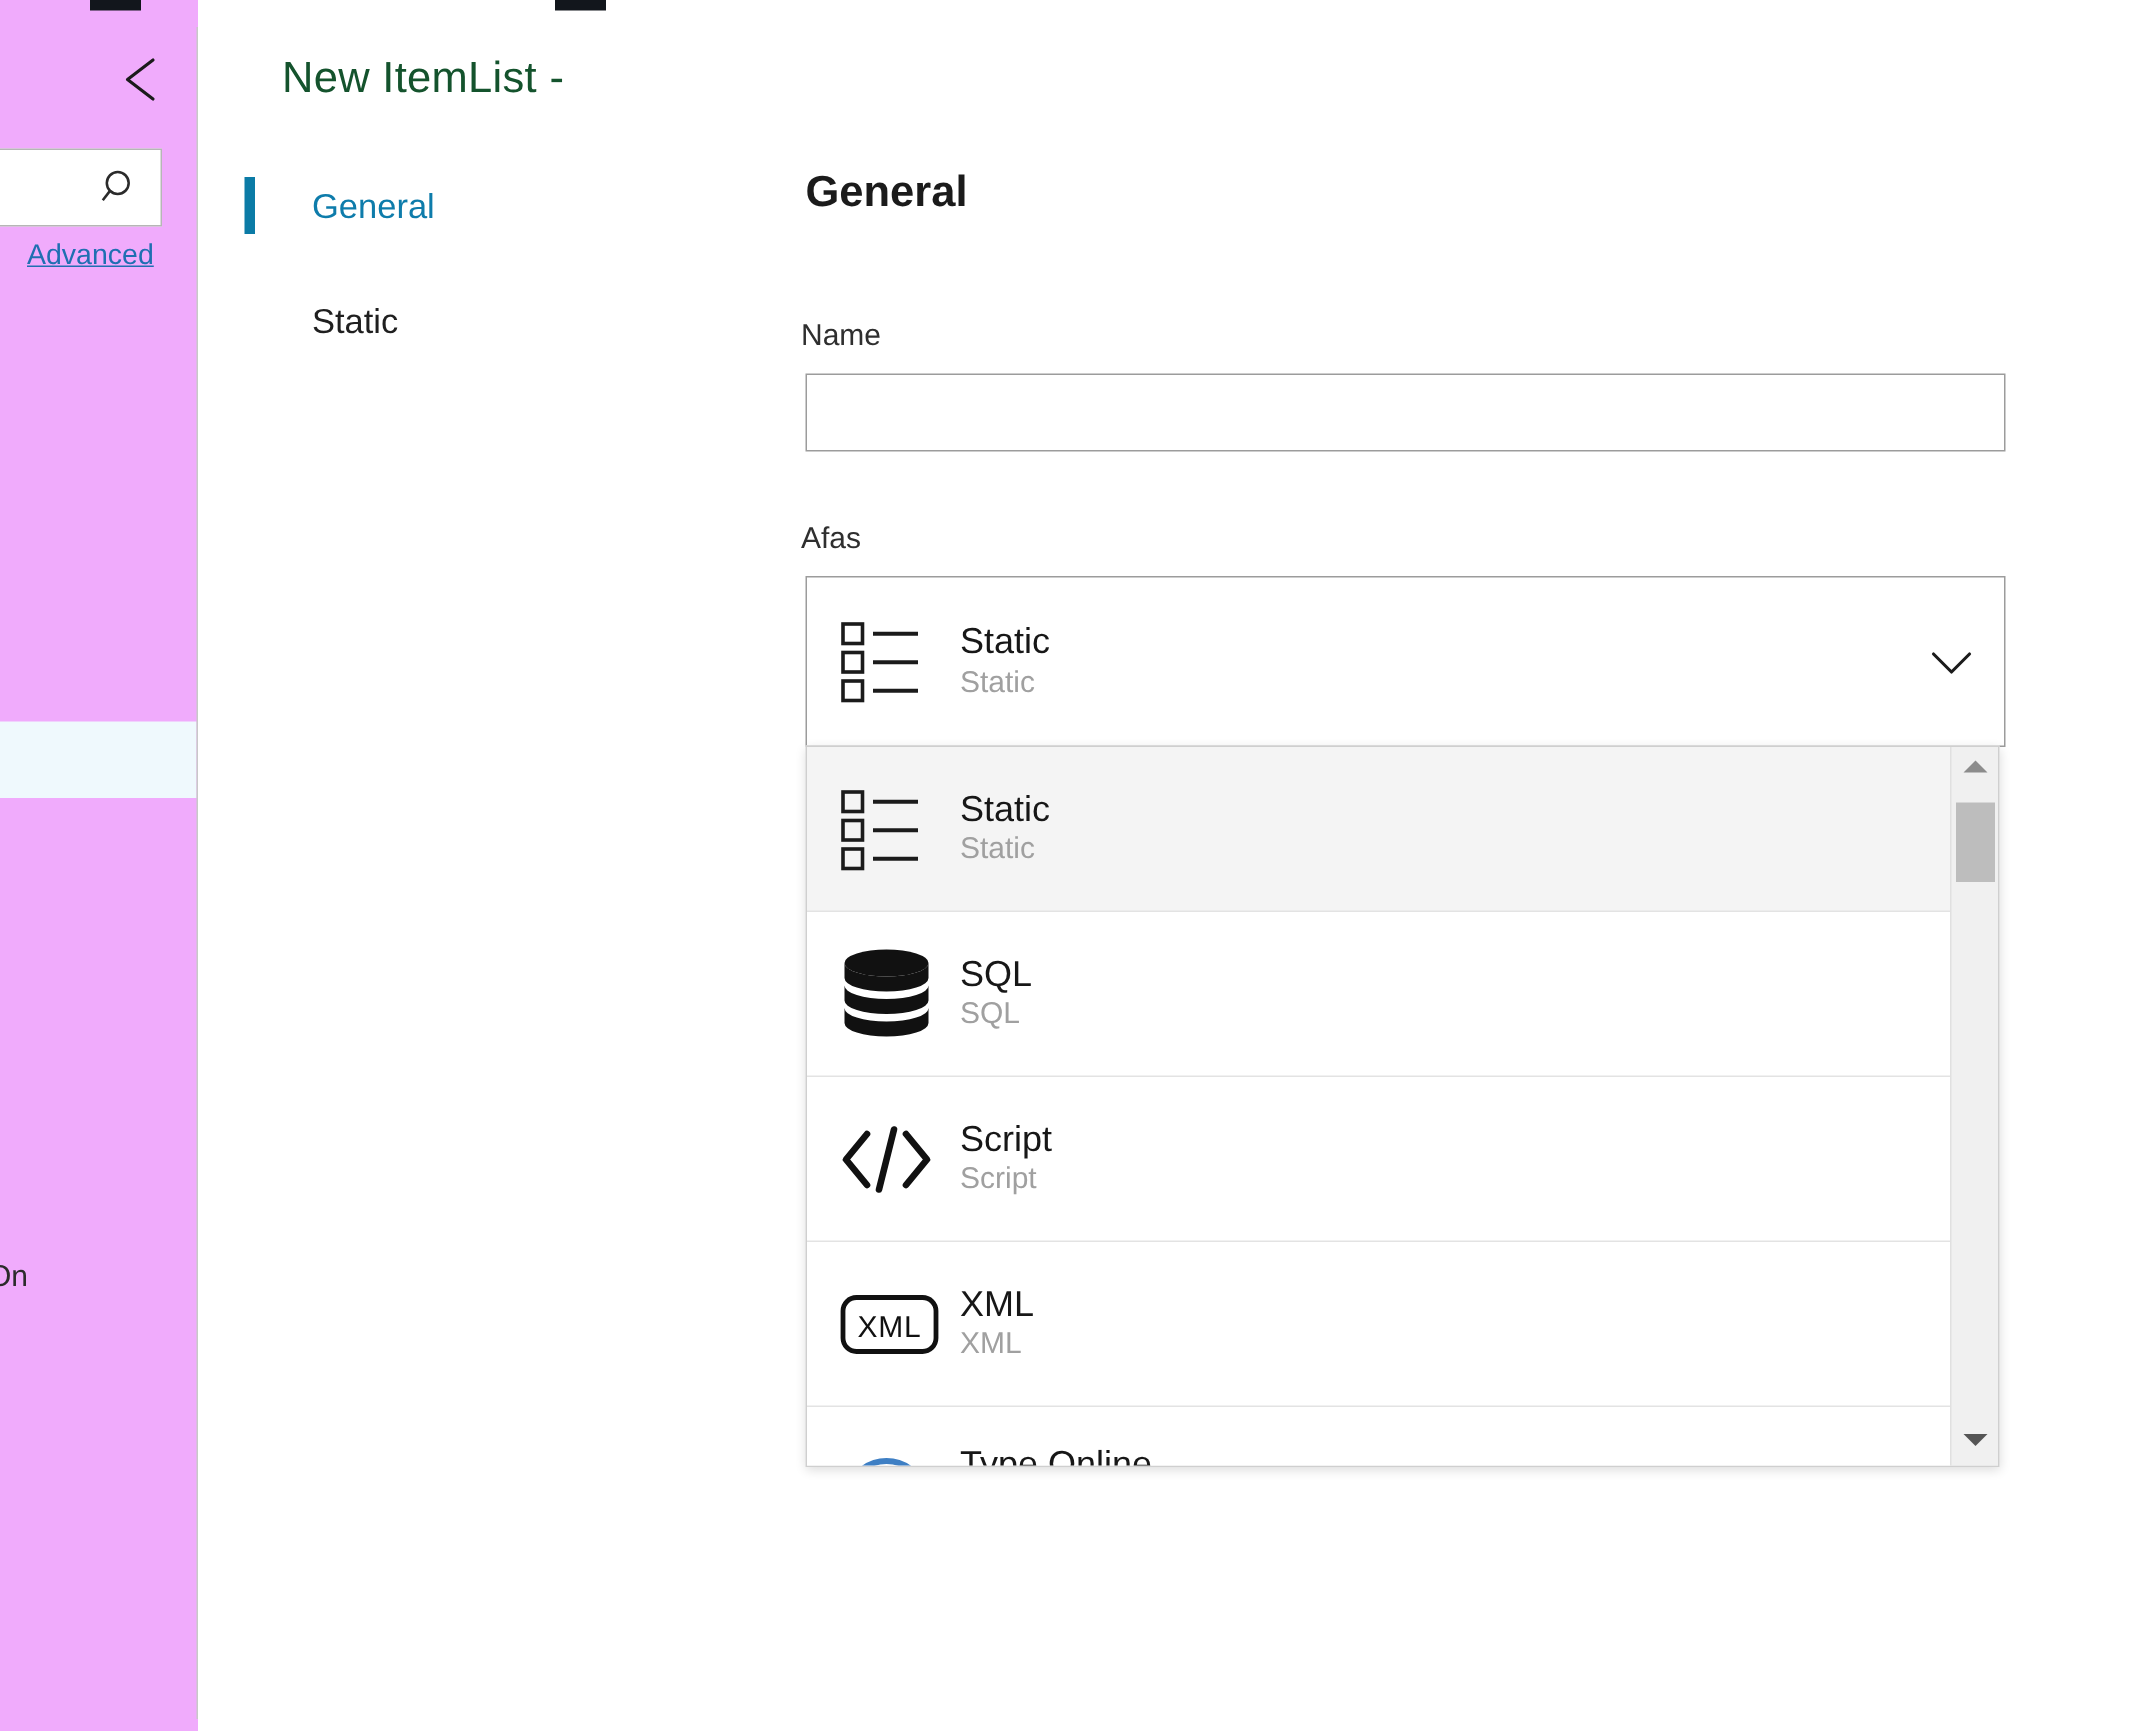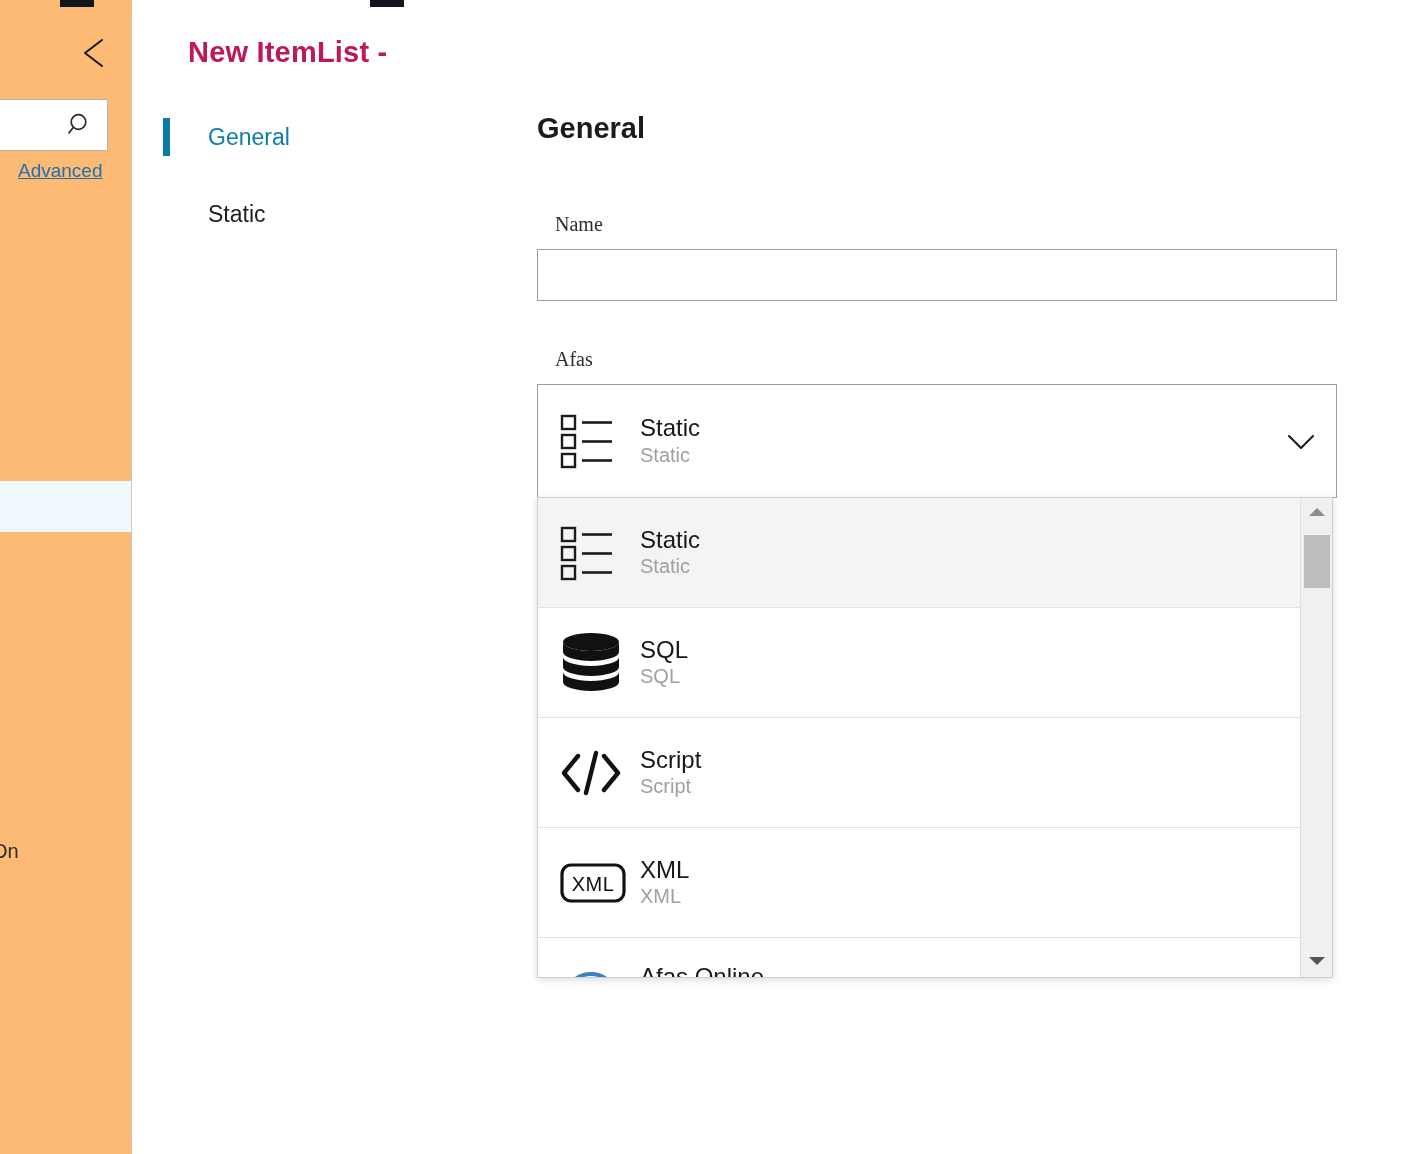--- a/index.html
+++ b/index.html
@@ -7,21 +7,21 @@
     margin: 0; padding: 0;
     width: 1426px; height: 1154px;
     background: #ffffff;
     font-family: "Liberation Sans", sans-serif;
     overflow: hidden;
   }
 
   #root { position: relative; width: 1426px; height: 1154px; background: #fff; }
 
   
-  .left-strip { position: absolute; left: 0; top: 0; width: 132px; height: 1154px; background: #fdba74; }
+  .left-strip { position: absolute; left: 0; top: 0; width: 132px; height: 1154px; background: #f0abfc; }
 
   .top-frag { position: absolute; top: 0; width: 34px; height: 7px; background: #12161c; }
   .top-frag.a { left: 60px; }
   .top-frag.b { left: 370px; }
 
   .search-box {
     position: absolute; left: -96px; top: 99px; width: 204px; height: 52px;
     border: 1px solid #b6b6b6; background: #fff;
     display: flex; align-items: center; padding: 0 12px 0 14px;
   }
@@ -41,42 +41,42 @@
 
   
   .back-btn {
     position: absolute; left: 76px; top: 36px; width: 40px; height: 38px;
     cursor: pointer; display: flex; align-items: center; justify-content: center;
   }
 
   
   .dialog-title {
     position: absolute; left: 188px; top: 36px;
-    font-size: 29px; font-weight: bold; color: #be185d; letter-spacing: .2px;
+    font-size: 29px; font-weight: normal; color: #14532d; letter-spacing: .2px;
   }
 
   
   .nav { position: absolute; left: 163px; top: 112px; width: 330px; }
   .nav-item {
     position: relative; height: 50px; display: flex; align-items: center;
     padding-left: 45px; cursor: pointer; font-size: 23px; color: #1f1f1f;
   }
   .nav-item .accent {
     position: absolute; left: 0; top: 6px; width: 7px; height: 38px; background: #0b7ba6;
     display: none;
   }
   .nav-item.active .accent { display: block; }
   .nav-item.active .nav-label { color: #0e7cab; }
   .nav-item + .nav-item { margin-top: 27px; }
 
   
   .pane { position: absolute; left: 527px; top: 112px; width: 810px; }
   .pane-title { font-size: 29px; font-weight: bold; color: #1b1b1b; margin: 0 0 68px 10px; }
 
-  .field-label { font-size: 20px; color: #2f2f2f; margin: 0 0 13px 28px; font-family: Liberation Serif, serif; }
+  .field-label { font-size: 20px; color: #2f2f2f; margin: 0 0 13px 7px; }
 
   .text-input {
     width: 800px; height: 52px; border: 1px solid #9c9c9c; background: #fff;
     font-family: "Liberation Sans", sans-serif; font-size: 20px; color: #1b1b1b;
     padding: 0 12px; outline: none; display: block; margin-left: 10px;
   }
 
   .gap { height: 47px; }
 
   
@@ -270,21 +270,21 @@
             </span>
           </div>
 
           <div class="dd-opt partial">
             <span class="opt-icon">
               <svg class="ico-afas" viewBox="0 0 62 40">
                 <circle cx="31" cy="36" r="26" fill="none" stroke="#3e7fc4" stroke-width="4"></circle>
               </svg>
             </span>
             <span class="opt-texts">
-              <span class="opt-title">Afas Online</span>
+              <span class="opt-title">Type Online</span>
             </span>
           </div>
 
         </div>
 
         <div class="dd-scrollbar">
           <div class="sb-btn up">
             <span>
               <svg viewBox="0 0 18 12" width="18" height="12">
                 <polygon points="9,2 17,10 1,10" fill="#8c8c8c"></polygon>

